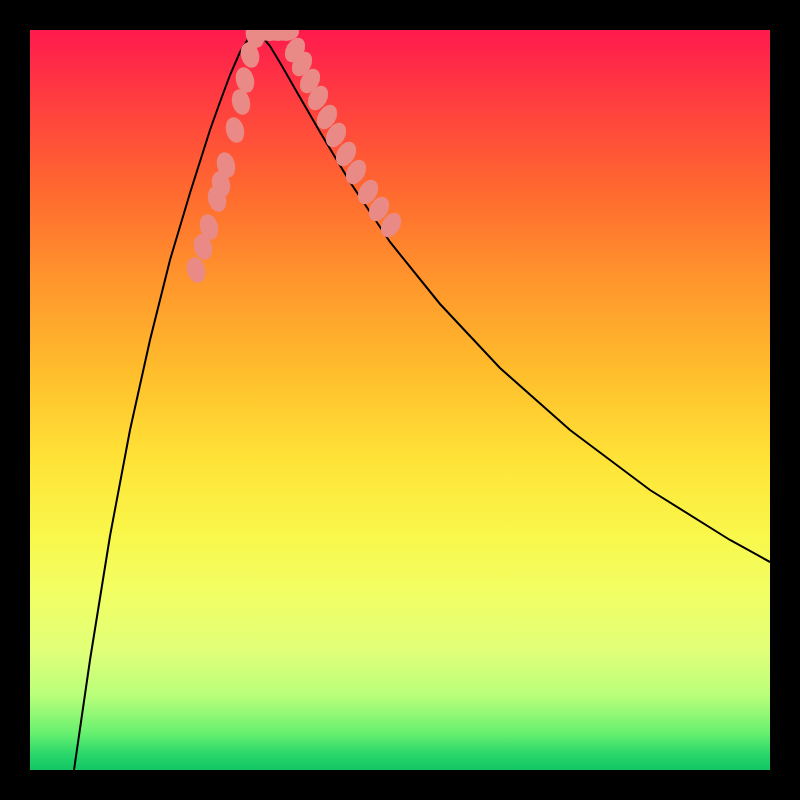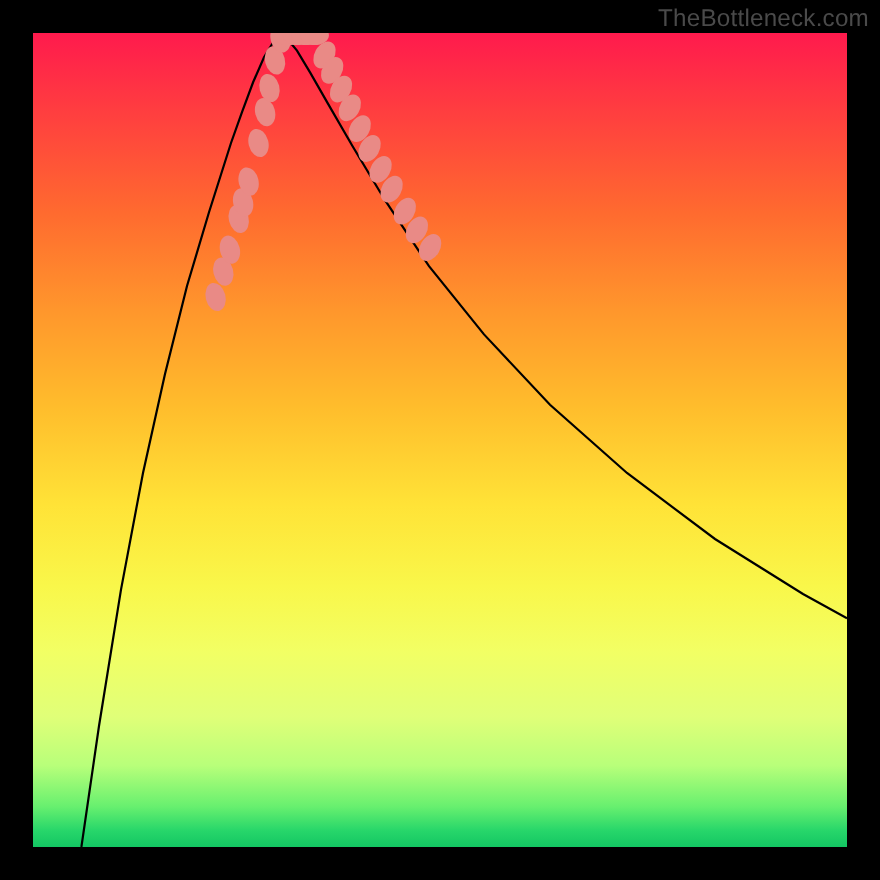--- a/index.html
+++ b/index.html
@@ -92,14 +92,13 @@
           <ellipse cx="297" cy="87" rx="9" ry="13" fill="#e98a86" transform="rotate(30 297 87)"></ellipse>
           <ellipse cx="306" cy="105" rx="9" ry="13" fill="#e98a86" transform="rotate(30 306 105)"></ellipse>
           <ellipse cx="316" cy="124" rx="9" ry="13" fill="#e98a86" transform="rotate(30 316 124)"></ellipse>
           <ellipse cx="326" cy="142" rx="9" ry="13" fill="#e98a86" transform="rotate(30 326 142)"></ellipse>
           <ellipse cx="338" cy="162" rx="9" ry="13" fill="#e98a86" transform="rotate(30 338 162)"></ellipse>
           <ellipse cx="349" cy="179" rx="9" ry="13" fill="#e98a86" transform="rotate(30 349 179)"></ellipse>
           <ellipse cx="361" cy="195" rx="9" ry="13" fill="#e98a86" transform="rotate(30 361 195)"></ellipse>
         </g>
     </svg>
   </div>
-  <div class="watermark">TheBottleneck.com</div>
 </div>
 
 </body></html>

